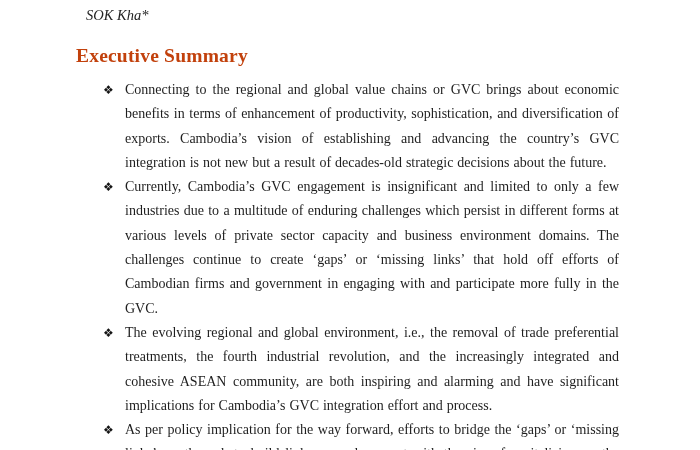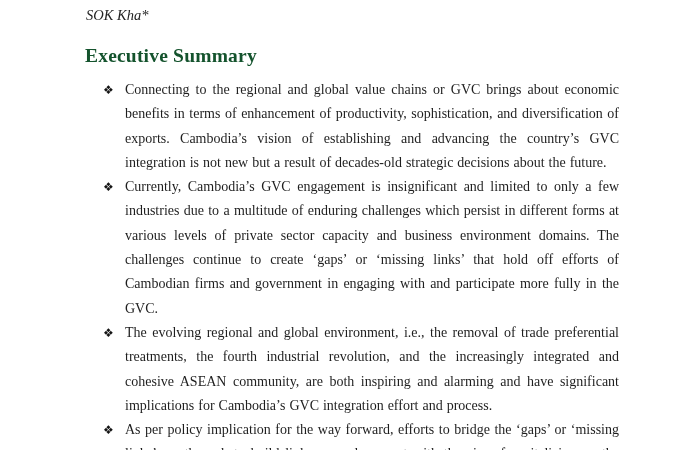--- a/index.html
+++ b/index.html
@@ -20,27 +20,27 @@
     position: absolute;
     left: 86px;
     top: 6px;
     font-style: italic;
     font-size: 14.5px;
     line-height: 18px;
     color: #222222;
   }
   .heading {
     position: absolute;
-    left: 85px;
+    left: 76px;
     top: 44px;
     margin: 0;
     font-weight: bold;
     font-size: 19.5px;
     line-height: 24px;
-    color: #14532d;
+    color: #c2410c;
     letter-spacing: 0.2px;
   }
   .content {
     position: absolute;
     left: 125px;
     top: 78px;
     width: 494px;
   }
   .bullet {
     position: relative;

